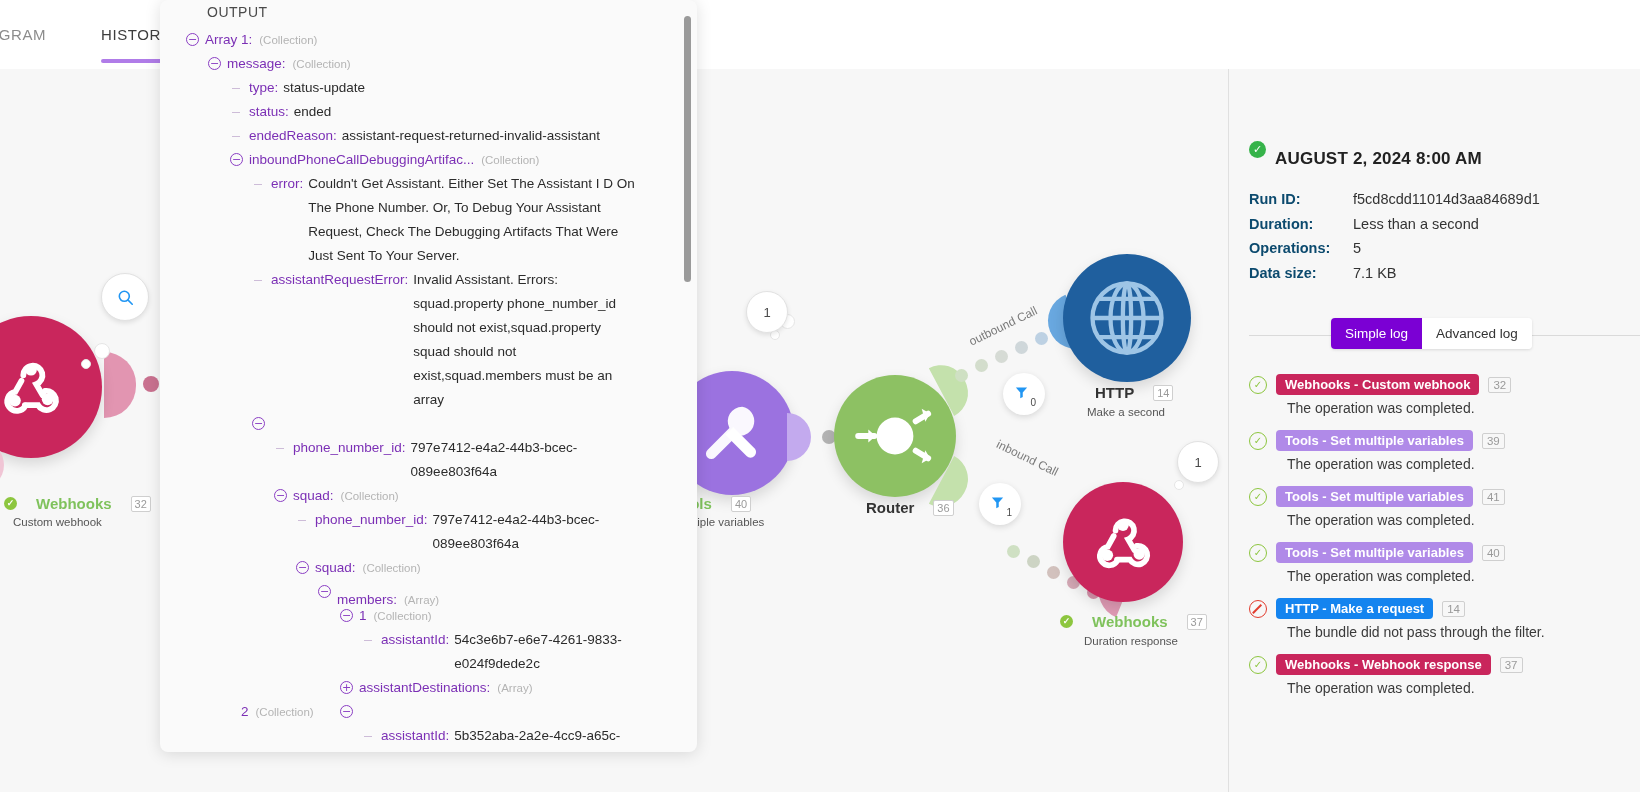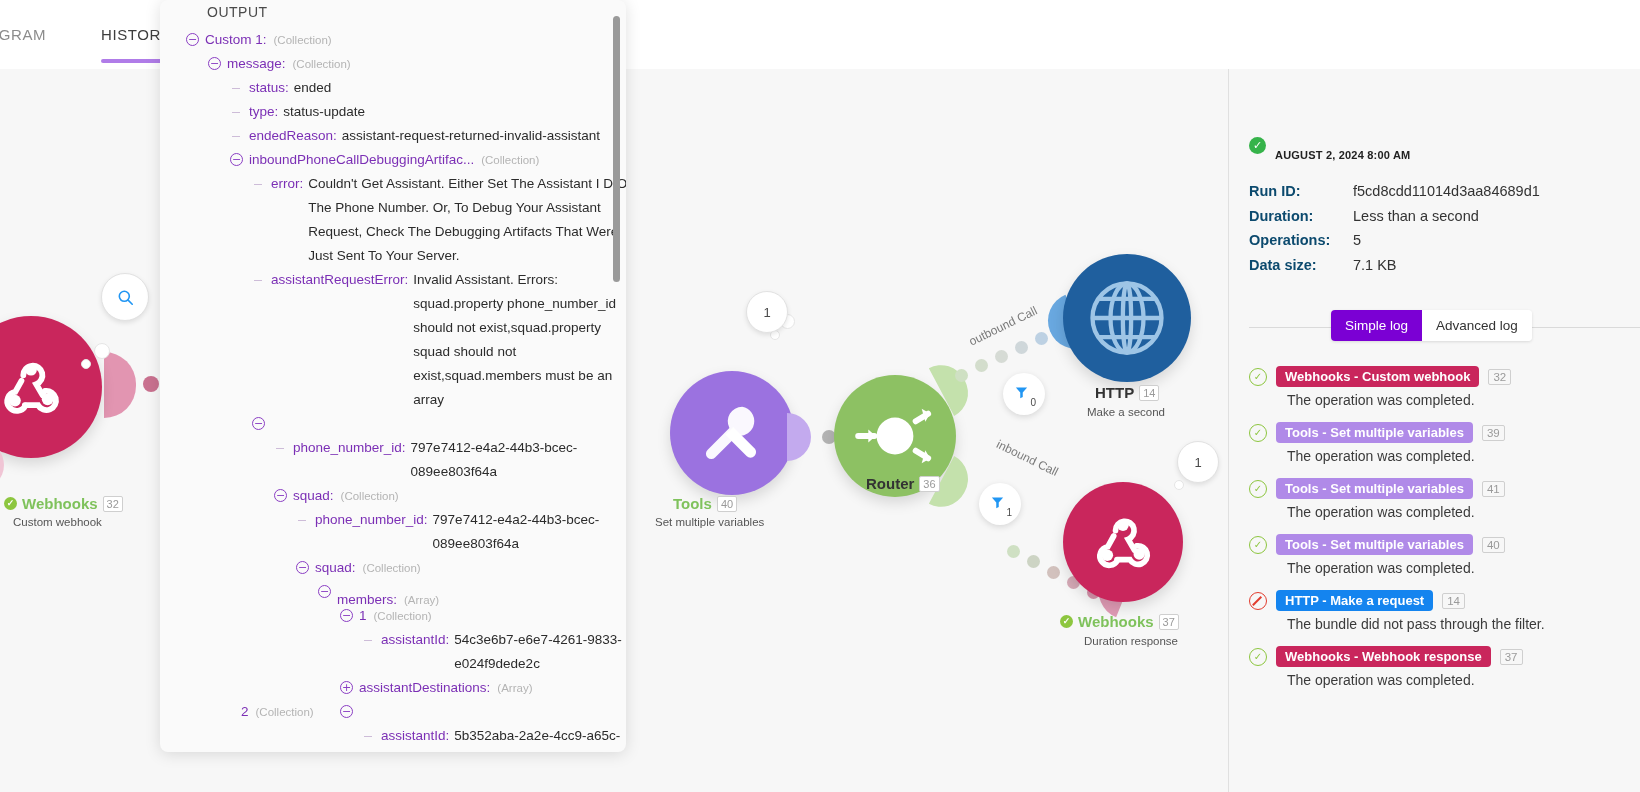--- a/index.html
+++ b/index.html
@@ -34,21 +34,21 @@
   }
   .node-circle {
     position: absolute; border-radius: 50%;
     display: flex; align-items: center; justify-content: center;
     box-shadow: 0 6px 14px rgba(0,0,0,0.13);
     cursor: pointer;
   }
   .node-label {
     position: absolute; white-space: nowrap;
     font-size: 15px; font-weight: bold; color: #7fc25c;
-    display: flex; align-items: center; gap: 5px;
+    display: flex; align-items: center; gap: 19px;
   }
   .node-sublabel {
     position: absolute; white-space: nowrap;
     font-size: 11.5px; color: #555; 
   }
   .node-num {
     display: inline-block; border: 1px solid #cfcfcf; color: #9a9a9a;
     font-size: 11px; font-weight: normal; padding: 0 3px; border-radius: 2px;
     background: #fff; line-height: 14px;
   }
@@ -80,21 +80,21 @@
     display: flex; align-items: center; justify-content: center; cursor: pointer;
   }
   .filter-badge .cnt { font-size: 10px; color: #4a4a4a; position: absolute; right: 9px; bottom: 7px; }
 
   .route-label {
     position: absolute; font-size: 12px; color: #7a7a7a; white-space: nowrap;
   }
 
   
   .output-panel {
-    position: absolute; left: 160px; top: 0; width: 466px; height: 752px;
+    position: absolute; left: 160px; top: 0; width: 537px; height: 752px;
     background: #fafafa;
     box-shadow: 0 2px 16px rgba(0,0,0,0.13);
     border-radius: 8px;
     overflow: hidden;
     z-index: 40;
   }
   .output-title {
     position: absolute; left: 47px; top: 4px;
     font-size: 14px; color: #4a4a4a; letter-spacing: 0.5px;
   }
@@ -133,21 +133,21 @@
   }
   .detail-head {
     display: flex; align-items: center; gap: 9px;
     margin-top: 60px;
   }
   .detail-head .ok {
     width: 17px; height: 17px; border-radius: 50%; background: #36b34a;
     display: inline-flex; align-items: center; justify-content: center;
     color: #fff; font-size: 11px;
   }
-  .detail-head .dt { font-size: 11px; font-weight: bold; color: #222; letter-spacing: 0.2px; margin-top: 20px; }
+  .detail-head .dt { font-size: 17px; font-weight: bold; color: #222; letter-spacing: 0.2px; margin-top: 20px; }
   .kv { margin-top: 18px; }
   .kv-row { display: flex; font-size: 14.5px; line-height: 24.5px; }
   .kv-k { width: 104px; font-weight: bold; color: #0c4a6e; flex: none; }
   .kv-v { color: #333; white-space: nowrap; overflow: hidden; }
 
   .seg-wrap { position: relative; margin-top: 33px; height: 34px; }
   .seg-line { position: absolute; top: 17px; left: 0; width: 412px; height: 1px; background: #dadada; }
   .seg {
     position: absolute; left: 82px; top: 0; display: flex; border-radius: 4px; overflow: hidden;
     box-shadow: 0 1px 3px rgba(0,0,0,0.12);
@@ -253,21 +253,21 @@
         <path d="M8.4 17.2 11.6 20 8.4 22.8z" fill="#ffffff"></path>
         <path d="M29 13.6l5.4-3.3" stroke="#ffffff" stroke-width="2.6" stroke-linecap="round"></path>
         <path d="M31.6 8.2l3.6 2.0-2.0 3.6z" fill="#ffffff"></path>
         <path d="M29 26.4l5.4 3.3" stroke="#ffffff" stroke-width="2.6" stroke-linecap="round"></path>
         <path d="M31.6 31.8l3.6-2.0-2.0-3.6z" fill="#ffffff"></path>
       </svg>
     </div>
     <div class="halfdisc" style="left:940px; top:290px; width:26px; height:54px; background:#c4e1ac; border-radius:0 26px 26px 0; transform:rotate(-28deg);"></div>
     <div class="halfdisc" style="left:940px; top:390px; width:26px; height:54px; background:#c4e1ac; border-radius:0 26px 26px 0; transform:rotate(28deg);"></div>
 
-    <div class="node-label" style="left:866px; top:406px; color:#333;">
+    <div class="node-label" style="left:866px; top:430px; color:#333;">
       <span>Router</span>
       <span class="node-num">36</span>
     </div>
 
     <div class="route-label" style="left:966px; top:250px; transform:rotate(-26deg);">outbound Call</div>
 
     <div class="route-label" style="left:994px; top:382px; transform:rotate(26deg);">inbound Call</div>
 
     <div class="dot" style="left:955px;top:300px;width:13px;height:13px;background:#cfe0c3;"></div>
     <div class="dot" style="left:975px;top:290px;width:13px;height:13px;background:#d3ddcc;"></div>
@@ -345,24 +345,24 @@
     <div class="tabbar-inner">
       <div class="tab" style="left:-28px;">DIAGRAM</div>
       <div class="tab active" style="left:101px;">HISTORY</div>
       <div class="tab-underline" style="left:101px; width:74px;"></div>
     </div>
   </div>
 
   <div class="output-panel">
     <div class="output-title">OUTPUT</div>
     <div class="tree" id="tree">
-        <div class="trow"><span class="tog" style="left: 26px;">−</span><span style="margin-left: 45px; display: inline-block;"><span class="k">Custom 1:</span><span class="meta" style="margin-left: 7px;">(Collection)</span></span></div>
+        <div class="trow"><span class="tog" style="left: 26px;">−</span><span style="margin-left: 45px; display: inline-block;"><span class="k">Array 1:</span><span class="meta" style="margin-left: 7px;">(Collection)</span></span></div>
         <div class="trow"><span class="tog" style="left: 48px;">−</span><span style="margin-left: 67px; display: inline-block;"><span class="k">message:</span><span class="meta" style="margin-left: 7px;">(Collection)</span></span></div>
+        <div class="trow"><span class="tick" style="left: 72px;"></span><span style="margin-left: 89px; display: inline-block;"><span class="k">type:</span><span class="v" style="margin-left: 5px;">status-update</span></span></div>
         <div class="trow"><span class="tick" style="left: 72px;"></span><span style="margin-left: 89px; display: inline-block;"><span class="k">status:</span><span class="v" style="margin-left: 5px;">ended</span></span></div>
-        <div class="trow"><span class="tick" style="left: 72px;"></span><span style="margin-left: 89px; display: inline-block;"><span class="k">type:</span><span class="v" style="margin-left: 5px;">status-update</span></span></div>
         <div class="trow"><span class="tick" style="left: 72px;"></span><span style="margin-left: 89px; display: inline-block;"><span class="k">endedReason:</span><span class="v" style="margin-left: 5px;">assistant-request-returned-invalid-assistant</span></span></div>
         <div class="trow"><span class="tog" style="left: 70px;">−</span><span style="margin-left: 89px; display: inline-block;"><span class="k">inboundPhoneCallDebuggingArtifac...</span><span class="meta" style="margin-left: 7px;">(Collection)</span></span></div>
         <div class="trow tall"><span class="tick" style="left: 94px;"></span><span style="margin-left: 111px; display: inline-block;"><span class="k">error:</span><span class="v wrapval" style="width: 330px; line-height: 24px; margin-left: 5px;">Couldn't Get Assistant. Either Set The Assistant I D On The Phone Number. Or, To Debug Your Assistant Request, Check The Debugging Artifacts That Were Just Sent To Your Server.</span></span></div>
         <div class="trow tall"><span class="tick" style="left: 94px;"></span><span style="margin-left: 111px; display: inline-block;"><span class="k">assistantRequestError:</span><span class="v wrapval" style="width: 225px; line-height: 24px; margin-left: 5px;">Invalid Assistant. Errors: squad.property phone_number_id should not exist,squad.property squad should not exist,squad.members must be an array</span></span></div>
         <div class="trow"><span class="tog" style="left: 92px;">−</span></div>
         <div class="trow tall"><span class="tick" style="left: 116px;"></span><span style="margin-left: 133px; display: inline-block;"><span class="k">phone_number_id:</span><span class="v wrapval" style="width: 200px; line-height: 24px; margin-left: 5px;">797e7412-e4a2-44b3-bcec-089ee803f64a</span></span></div>
         <div class="trow"><span class="tog" style="left: 114px;">−</span><span style="margin-left: 133px; display: inline-block;"><span class="k">squad:</span><span class="meta" style="margin-left: 7px;">(Collection)</span></span></div>
         <div class="trow tall"><span class="tick" style="left: 138px;"></span><span style="margin-left: 155px; display: inline-block;"><span class="k">phone_number_id:</span><span class="v wrapval" style="width: 180px; line-height: 24px; margin-left: 5px;">797e7412-e4a2-44b3-bcec-089ee803f64a</span></span></div>
         <div class="trow"><span class="tog" style="left: 136px;">−</span><span style="margin-left: 155px; display: inline-block;"><span class="k">squad:</span><span class="meta" style="margin-left: 7px;">(Collection)</span></span></div>
         <div class="trow"><span class="tog" style="left: 158px;">−</span><span style="margin-left: 177px; display: inline-block; margin-top: 8px;"><span class="k">members:</span><span class="meta" style="margin-left: 7px;">(Array)</span></span></div>

